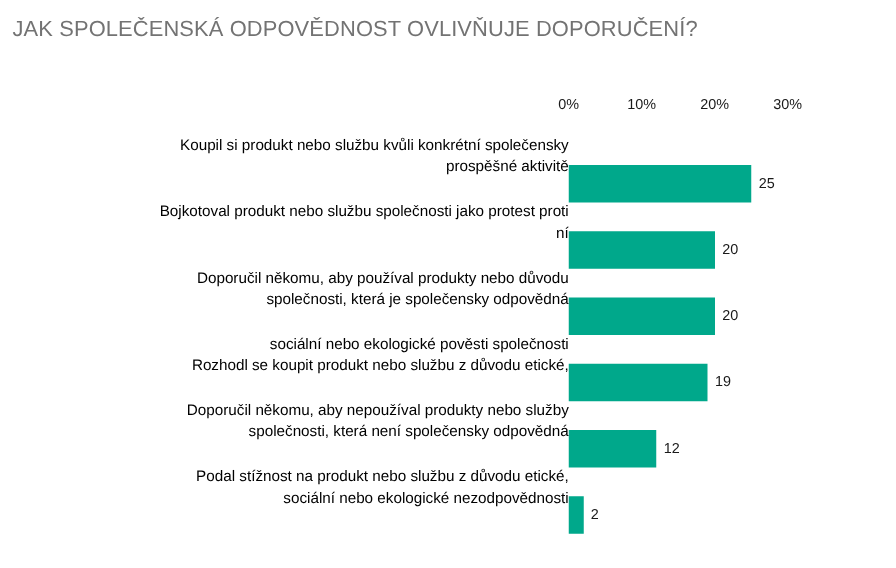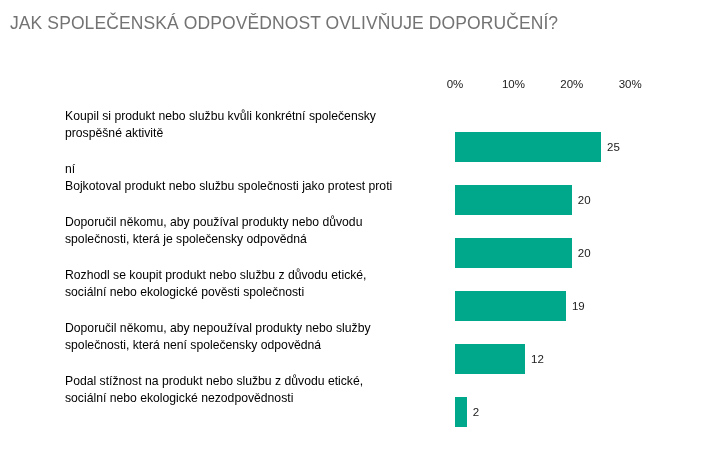--- a/index.html
+++ b/index.html
@@ -62,21 +62,21 @@
   }
   .bar-row {
     position: relative;
     height: 53px;
   }
   .row-label {
     position: absolute;
     right: 262px;      
     top: 0;
     width: 390px;
-    text-align: left;
+    text-align: right;
     font-size: 12.2px;
     line-height: 16.5px;
     color: #000000;
   }
   .row-label.lines2 { top: 2px; }
   .bar-wrap {
     position: absolute;
     left: 455px;
     top: 26px;
     height: 30px;
@@ -114,42 +114,42 @@
           <div>Koupil si produkt nebo službu kvůli konkrétní společensky</div>
           <div>prospěšné aktivitě</div>
         </div>
         <div class="bar-wrap">
           <div class="bar" style="width: 146px; background: rgb(0, 168, 139);"></div>
           <div class="bar-value">25</div>
         </div>
       </div>
       <div class="bar-row">
         <div class="row-label lines2">
+          <div>Bojkotoval produkt nebo službu společnosti jako protest proti</div>
           <div>ní</div>
-          <div>Bojkotoval produkt nebo službu společnosti jako protest proti</div>
         </div>
         <div class="bar-wrap">
           <div class="bar" style="width: 116.8px; background: rgb(0, 168, 139);"></div>
           <div class="bar-value">20</div>
         </div>
       </div>
       <div class="bar-row">
         <div class="row-label lines2">
           <div>Doporučil někomu, aby používal produkty nebo důvodu</div>
           <div>společnosti, která je společensky odpovědná</div>
         </div>
         <div class="bar-wrap">
           <div class="bar" style="width: 116.8px; background: rgb(0, 168, 139);"></div>
           <div class="bar-value">20</div>
         </div>
       </div>
       <div class="bar-row">
         <div class="row-label lines2">
+          <div>sociální nebo ekologické pověsti společnosti</div>
           <div>Rozhodl se koupit produkt nebo službu z důvodu etické,</div>
-          <div>sociální nebo ekologické pověsti společnosti</div>
         </div>
         <div class="bar-wrap">
           <div class="bar" style="width: 110.96px; background: rgb(0, 168, 139);"></div>
           <div class="bar-value">19</div>
         </div>
       </div>
       <div class="bar-row">
         <div class="row-label lines2">
           <div>Doporučil někomu, aby nepoužíval produkty nebo služby</div>
           <div>společnosti, která není společensky odpovědná</div>

